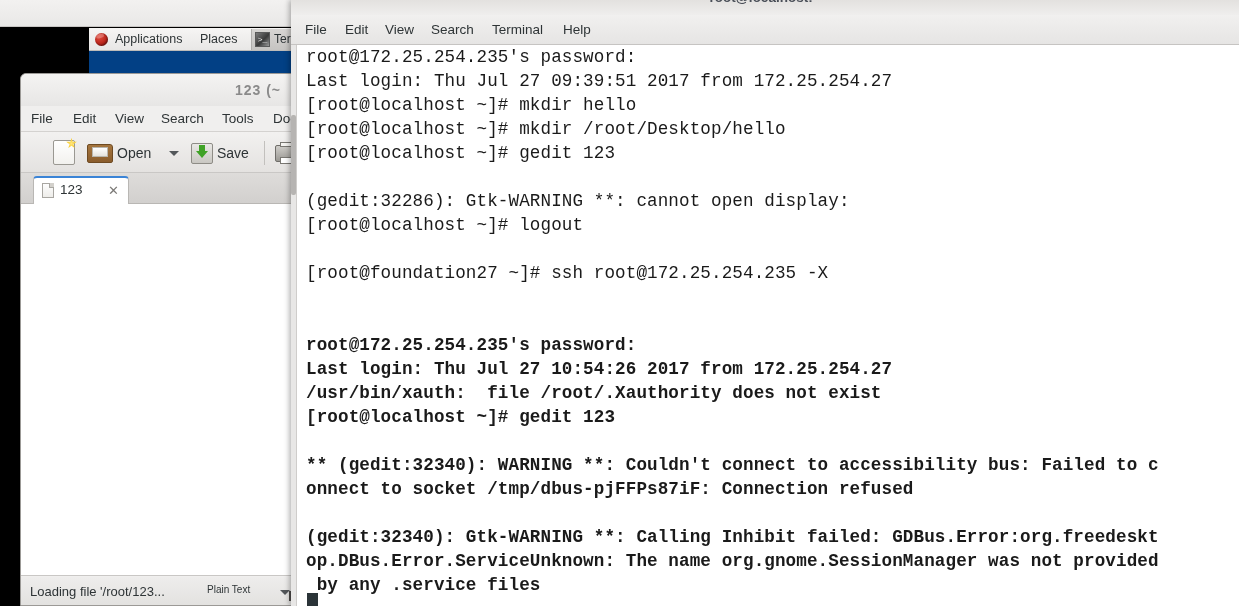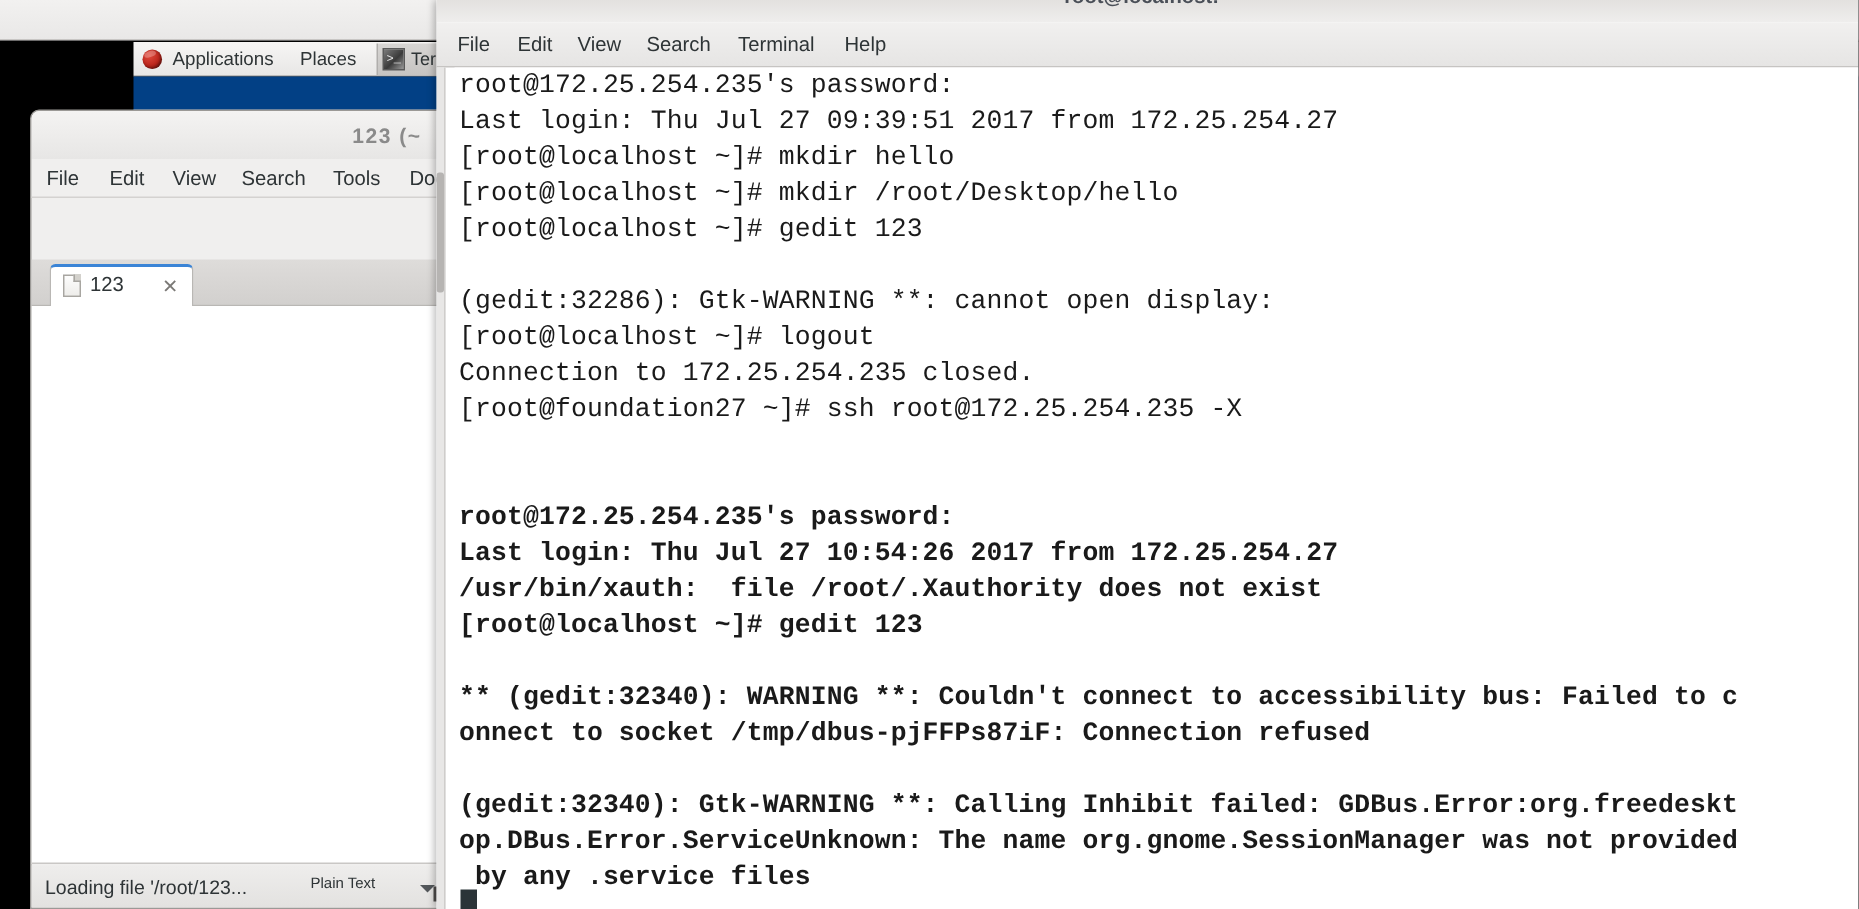--- a/index.html
+++ b/index.html
@@ -9,21 +9,21 @@
     width: 1239px;
     height: 606px;
     overflow: hidden;
     font-family: "Liberation Sans", sans-serif;
   }
   #root {
     position: relative;
     width: 1239px;
     height: 606px;
     overflow: hidden;
-    background: #e5e5e5;
+    background: #14b8a6;
   }
 
   
   #viewer-menubar {
     position: absolute;
     left: 0; top: 0;
     width: 1239px; height: 27px;
     background: linear-gradient(to bottom, #f2f1f0 0%, #e9e8e7 100%);
     border-bottom: 1px solid #c8c6c4;
     box-sizing: border-box;
@@ -506,20 +506,30 @@
 
     <div id="gedit-menubar">
       <div class="gm-item" style="left:10px;">File</div>
       <div class="gm-item" style="left:52px;">Edit</div>
       <div class="gm-item" style="left:94px;">View</div>
       <div class="gm-item" style="left:140px;">Search</div>
       <div class="gm-item" style="left:201px;">Tools</div>
       <div class="gm-item" style="left:252px;">Doc</div>
     </div>
 
+    <div id="gedit-toolbar">
+      <div id="tb-new"></div>
+      <div id="tb-open-icon"></div>
+      <div id="tb-open-label">Open</div>
+      <div id="tb-open-arrow"></div>
+      <div id="tb-save-icon"></div>
+      <div id="tb-save-label">Save</div>
+      <div id="tb-sep"></div>
+      <div id="tb-print"></div>
+    </div>
 
     <div id="gedit-tabbar">
       <div id="gedit-tab">
         <div id="gedit-tab-icon"></div>
         <div id="gedit-tab-label">123</div>
         <div id="gedit-tab-close">✕</div>
       </div>
     </div>
 
     <div id="gedit-doc"></div>
@@ -553,21 +563,20 @@
 
     <div id="term-screen">
 
       <div class="term-line" style="top: 0px;">root@172.25.254.235's password:</div>
         <div class="term-line" style="top: 24px;">Last login: Thu Jul 27 09:39:51 2017 from 172.25.254.27</div>
         <div class="term-line" style="top: 72px;">[root@localhost ~]# mkdir /root/Desktop/hello</div>
         <div class="term-line" style="top: 48px;">[root@localhost ~]# mkdir hello</div>
         <div class="term-line" style="top: 96px;">[root@localhost ~]# gedit 123</div>
         <div class="term-line" style="top: 144px;">(gedit:32286): Gtk-WARNING **: cannot open display:</div>
         <div class="term-line" style="top: 168px;">[root@localhost ~]# logout</div>
-        <div class="term-line" style="top: 192px;">Connection to 172.25.254.235 closed.</div>
         <div class="term-line" style="top: 216px;">[root@foundation27 ~]# ssh root@172.25.254.235 -X</div>
         <div class="term-line bold" style="top: 288px;">root@172.25.254.235's password:</div>
         <div class="term-line bold" style="top: 312px;">Last login: Thu Jul 27 10:54:26 2017 from 172.25.254.27</div>
         <div class="term-line bold" style="top: 336px;">/usr/bin/xauth:  file /root/.Xauthority does not exist</div>
         <div class="term-line bold" style="top: 360px;">[root@localhost ~]# gedit 123</div>
         <div class="term-line bold" style="top: 408px;">** (gedit:32340): WARNING **: Couldn't connect to accessibility bus: Failed to c</div>
         <div class="term-line bold" style="top: 432px;">onnect to socket /tmp/dbus-pjFFPs87iF: Connection refused</div>
         <div class="term-line bold" style="top: 480px;">(gedit:32340): Gtk-WARNING **: Calling Inhibit failed: GDBus.Error:org.freedeskt</div>
         <div class="term-line bold" style="top: 504px;">op.DBus.Error.ServiceUnknown: The name org.gnome.SessionManager was not provided</div>
         <div class="term-line bold" style="top: 528px;"> by any .service files</div>

